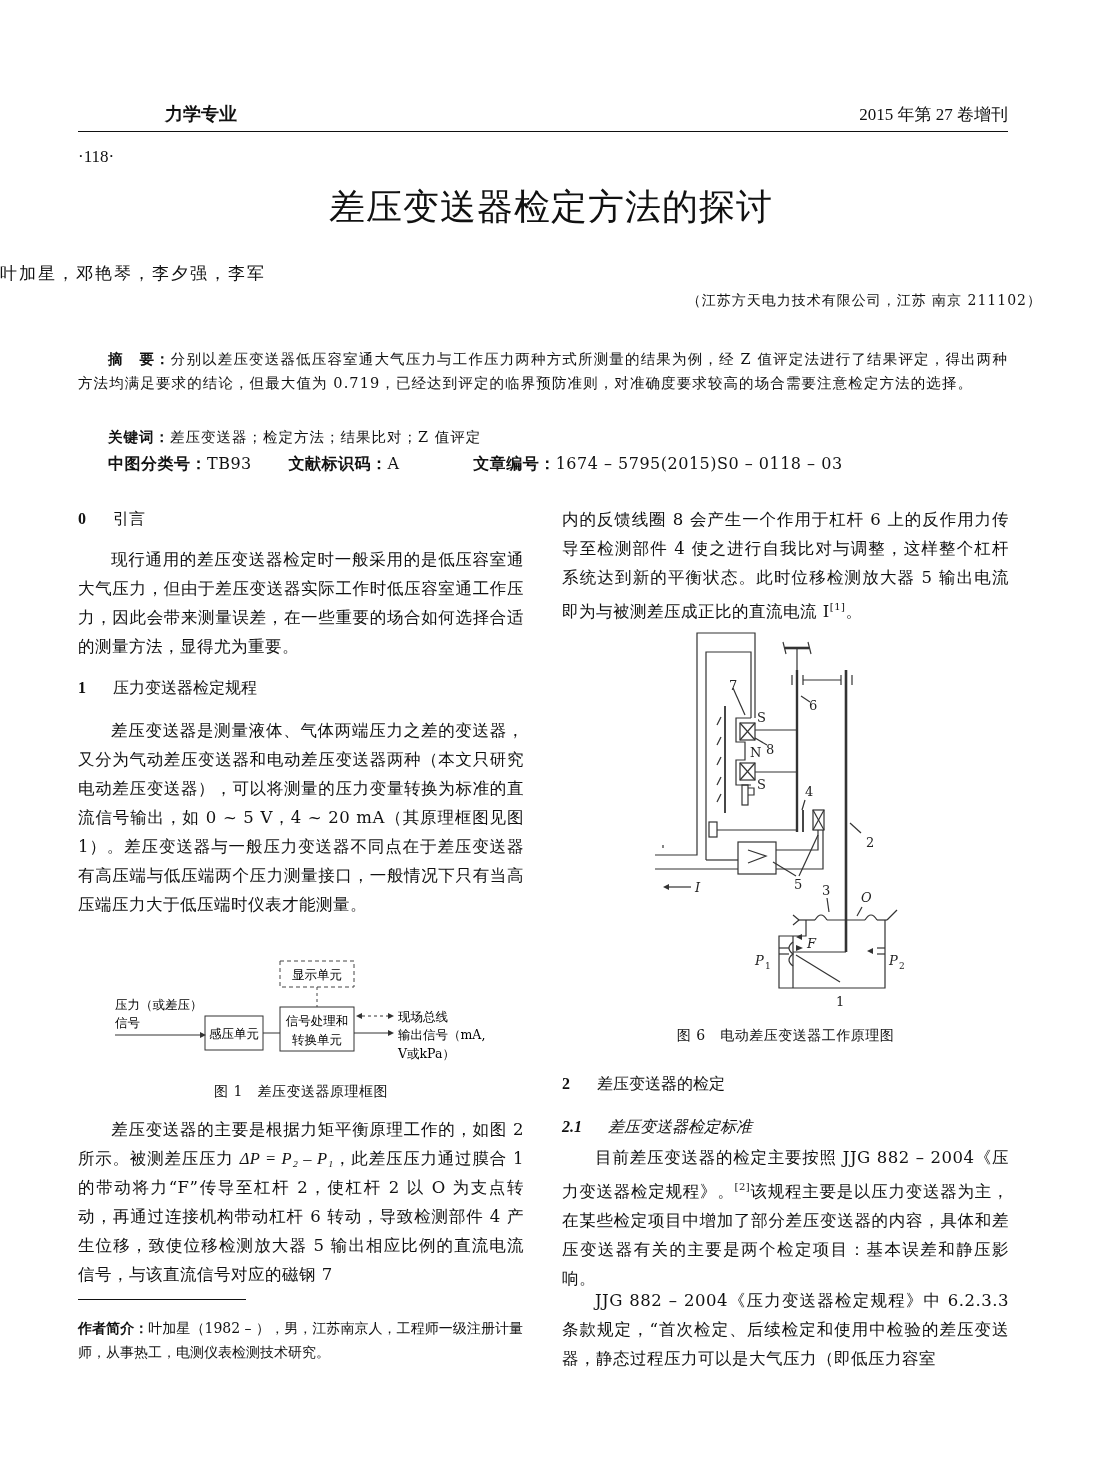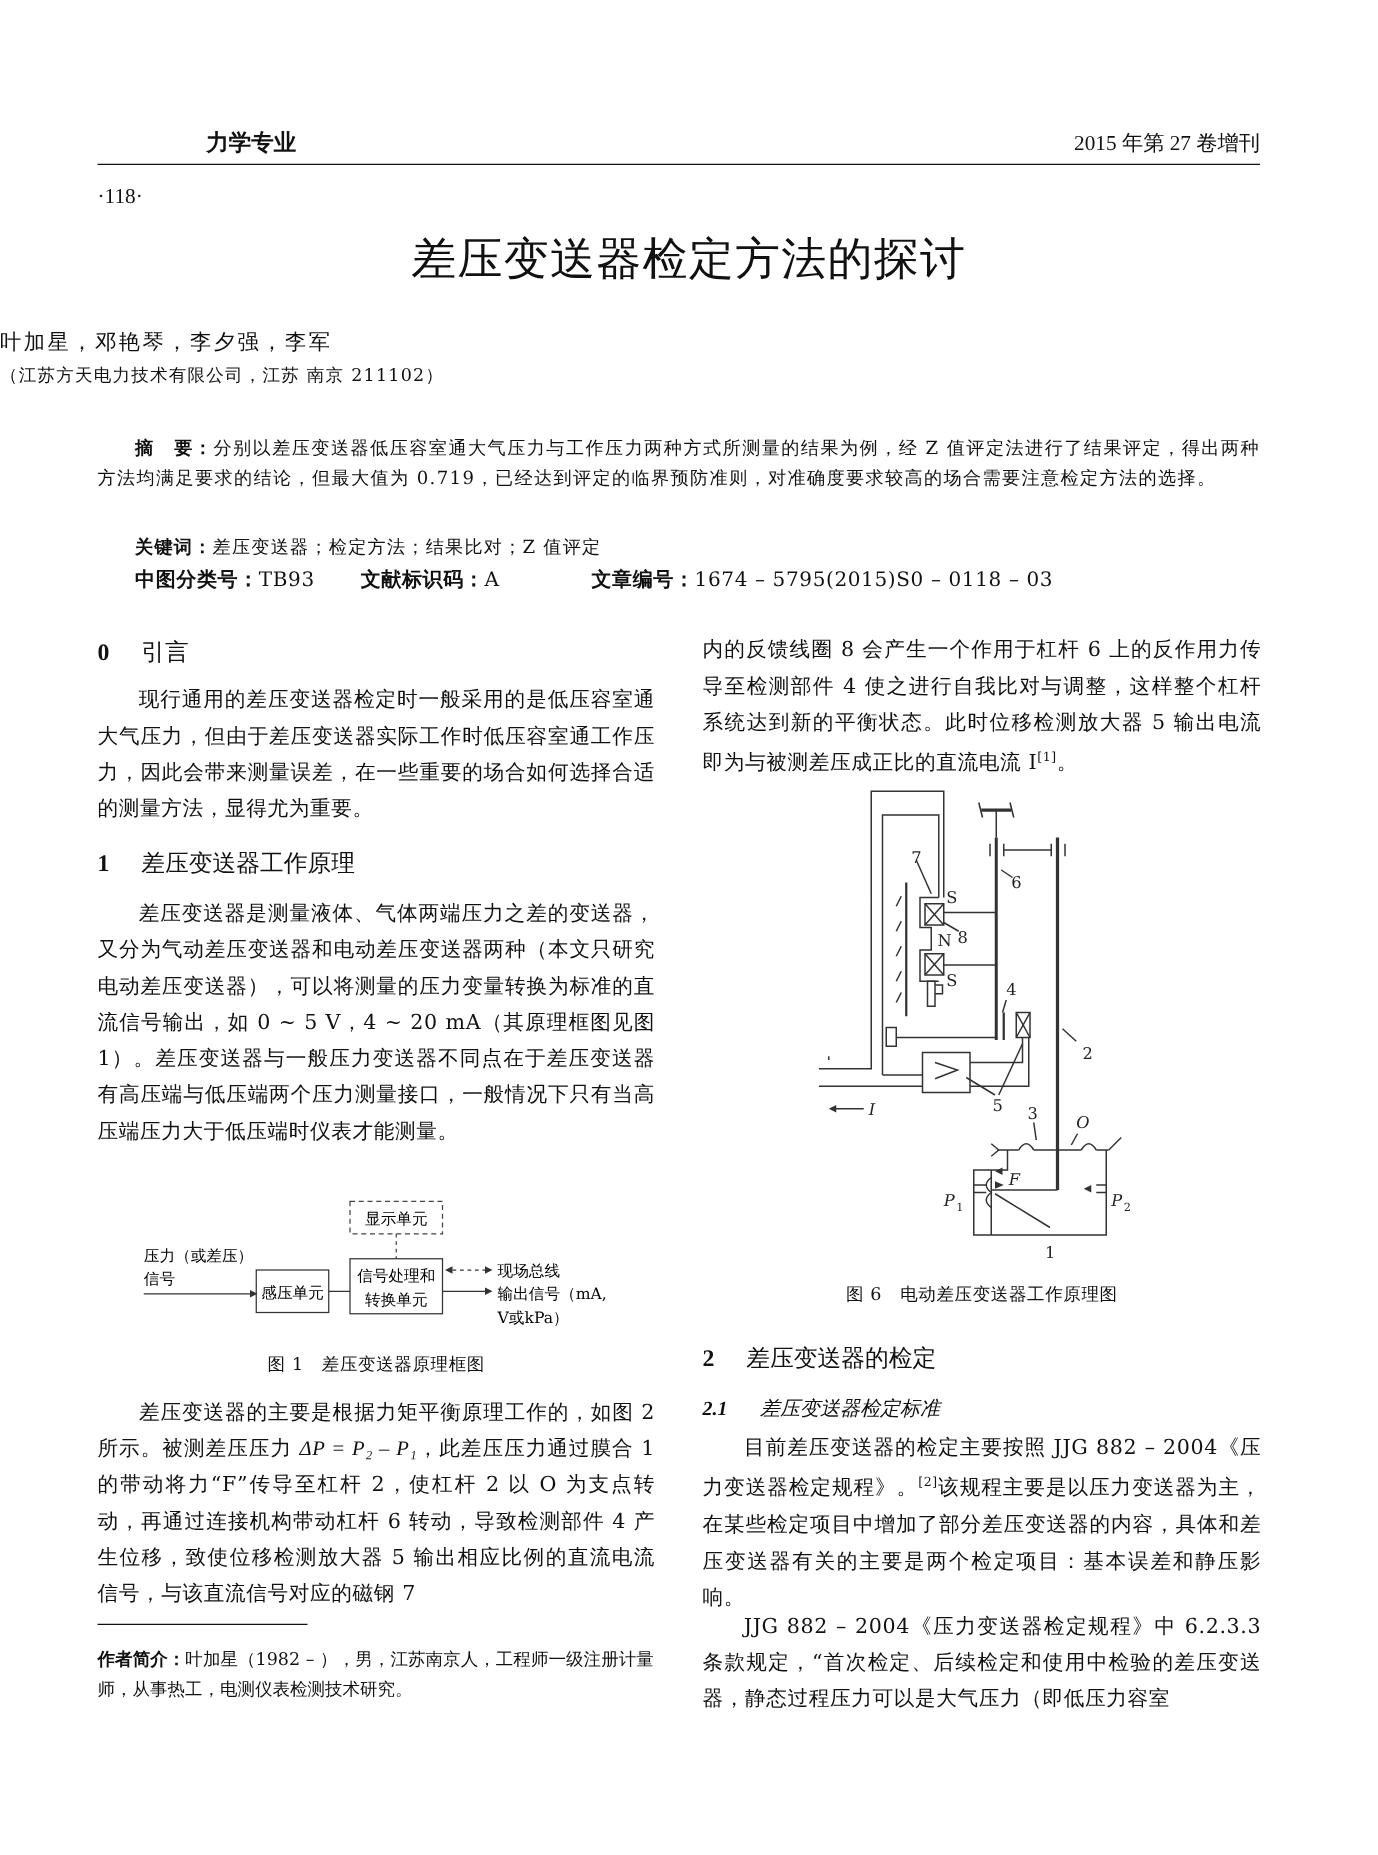--- a/index.html
+++ b/index.html
@@ -5,29 +5,29 @@
   html, body { margin: 0; padding: 0; background: #ffffff; }
   body { width: 1102px; height: 1484px; position: relative; overflow: hidden;
          font-family: "DejaVu Serif", serif; color: #111; }
   .abs { position: absolute; }
   .hdr-left { left: 78px; top: 103px; font-size: 17px; font-family: "Liberation Serif", serif; margin-top: 44px; }
   .hdr-journal { left: 165px; top: 102px; font-size: 18px; font-weight: bold; font-family: "DejaVu Sans", sans-serif; }
   .hdr-right { right: 94px; top: 103px; font-size: 17px; font-family: "Liberation Serif", serif; }
   .hdr-rule { left: 78px; top: 131px; width: 930px; height: 0; border-top: 1.6px solid #111; }
   .title { left: 0; width: 1102px; top: 183px; text-align: center; font-size: 36px; font-family: Liberation Serif, serif; letter-spacing: 1px; }
   .authors { left: 0; width: 897px; top: 262px; font-size: 17px; letter-spacing: 2px; }
-  .affil { left: 0; width: 1042px; top: 292px; text-align: left; font-size: 14px; letter-spacing: 1px; }
+  .affil { left: 0; width: 1042px; top: 292px; text-align: right; font-size: 14px; letter-spacing: 1px; }
   .abstract { left: 78px; top: 347px; width: 930px; font-size: 14.5px; line-height: 24px; letter-spacing: 1.1px; text-align: justify; }
   .abstract .lbl { font-weight: bold; font-family: "DejaVu Sans", sans-serif; }
   .abs-indent { display: inline-block; width: 30px; }
   .kw { left: 108px; top: 428px; font-size: 14.5px; letter-spacing: 1px; }
   .cls { left: 108px; top: 454px; font-size: 16px; letter-spacing: 0.5px; }
   .lbl { font-weight: bold; font-family: "DejaVu Sans", sans-serif; }
   .col { font-size: 16.5px; line-height: 29px; text-align: justify; letter-spacing: 0.5px; }
-  .h1 { font-size: 19px; font-family: "DejaVu Sans", sans-serif; }
+  .h1 { font-size: 16px; font-family: "DejaVu Sans", sans-serif; }
   .h1 .num { font-weight: bold; font-family: "Liberation Serif", serif; display: inline-block; width: 35px; }
   .h2 { font-size: 16px; font-family: "DejaVu Sans", sans-serif; font-style: italic; }
   .h2 .num { font-weight: bold; font-family: "Liberation Serif", serif; display: inline-block; width: 46px; }
   .para { text-indent: 2em; margin: 0; }
   .caption { font-size: 14px; letter-spacing: 0.5px; text-align: center; }
   .foot-rule { left: 78px; top: 1299px; width: 168px; border-top: 1.4px solid #111; }
   .foot { left: 78px; top: 1316px; width: 445px; font-size: 14px; line-height: 24px; text-align: justify; }
   svg text { font-family: "DejaVu Serif", serif; }
   sup { font-size: 10px; }
   .it { font-style: italic; font-family: "Liberation Serif", serif; }
@@ -55,21 +55,21 @@
   <span class="lbl">文献标识码：</span><span style="display:inline-block;width:80px;">A</span>
   <span class="lbl">文章编号：</span><span>1674 – 5795(2015)S0 – 0118 – 03</span>
 </div>
 
 <div class="abs h1" style="left:78px; top:509px;">
   <span class="num">0</span><span>引言</span>
 </div>
 <p class="abs col para" style="left:78px; top:545px; width:446px;">现行通用的差压变送器检定时一般采用的是低压容室通大气压力，但由于差压变送器实际工作时低压容室通工作压力，因此会带来测量误差，在一些重要的场合如何选择合适的测量方法，显得尤为重要。</p>
 
 <div class="abs h1" style="left:78px; top:678px;">
-  <span class="num">1</span><span>差压变送器工作原理</span>
+  <span class="num">1</span><span>压力变送器检定规程</span>
 </div>
 <p class="abs col para" style="left:78px; top:716px; width:446px;">差压变送器是测量液体、气体两端压力之差的变送器，又分为气动差压变送器和电动差压变送器两种（本文只研究电动差压变送器），可以将测量的压力变量转换为标准的直流信号输出，如 0 ~ 5 V，4 ~ 20 mA（其原理框图见图 1）。差压变送器与一般压力变送器不同点在于差压变送器有高压端与低压端两个压力测量接口，一般情况下只有当高压端压力大于低压端时仪表才能测量。</p>
 
 <svg class="abs" style="left:100px; top:955px;" width="420" height="115" viewBox="0 0 420 115">
   <rect x="180" y="6" width="74" height="26" fill="none" stroke="#444" stroke-dasharray="4,3"></rect>
   <text x="217" y="24" font-size="12.5" text-anchor="middle">显示单元</text>
   <line x1="217" y1="32" x2="217" y2="52" stroke="#444" stroke-dasharray="3,3"></line>
   <text x="15" y="54" font-size="12.5">压力（或差压）</text>
   <text x="15" y="72" font-size="12.5">信号</text>
   <line x1="15" y1="80" x2="100" y2="80" stroke="#333"></line>

